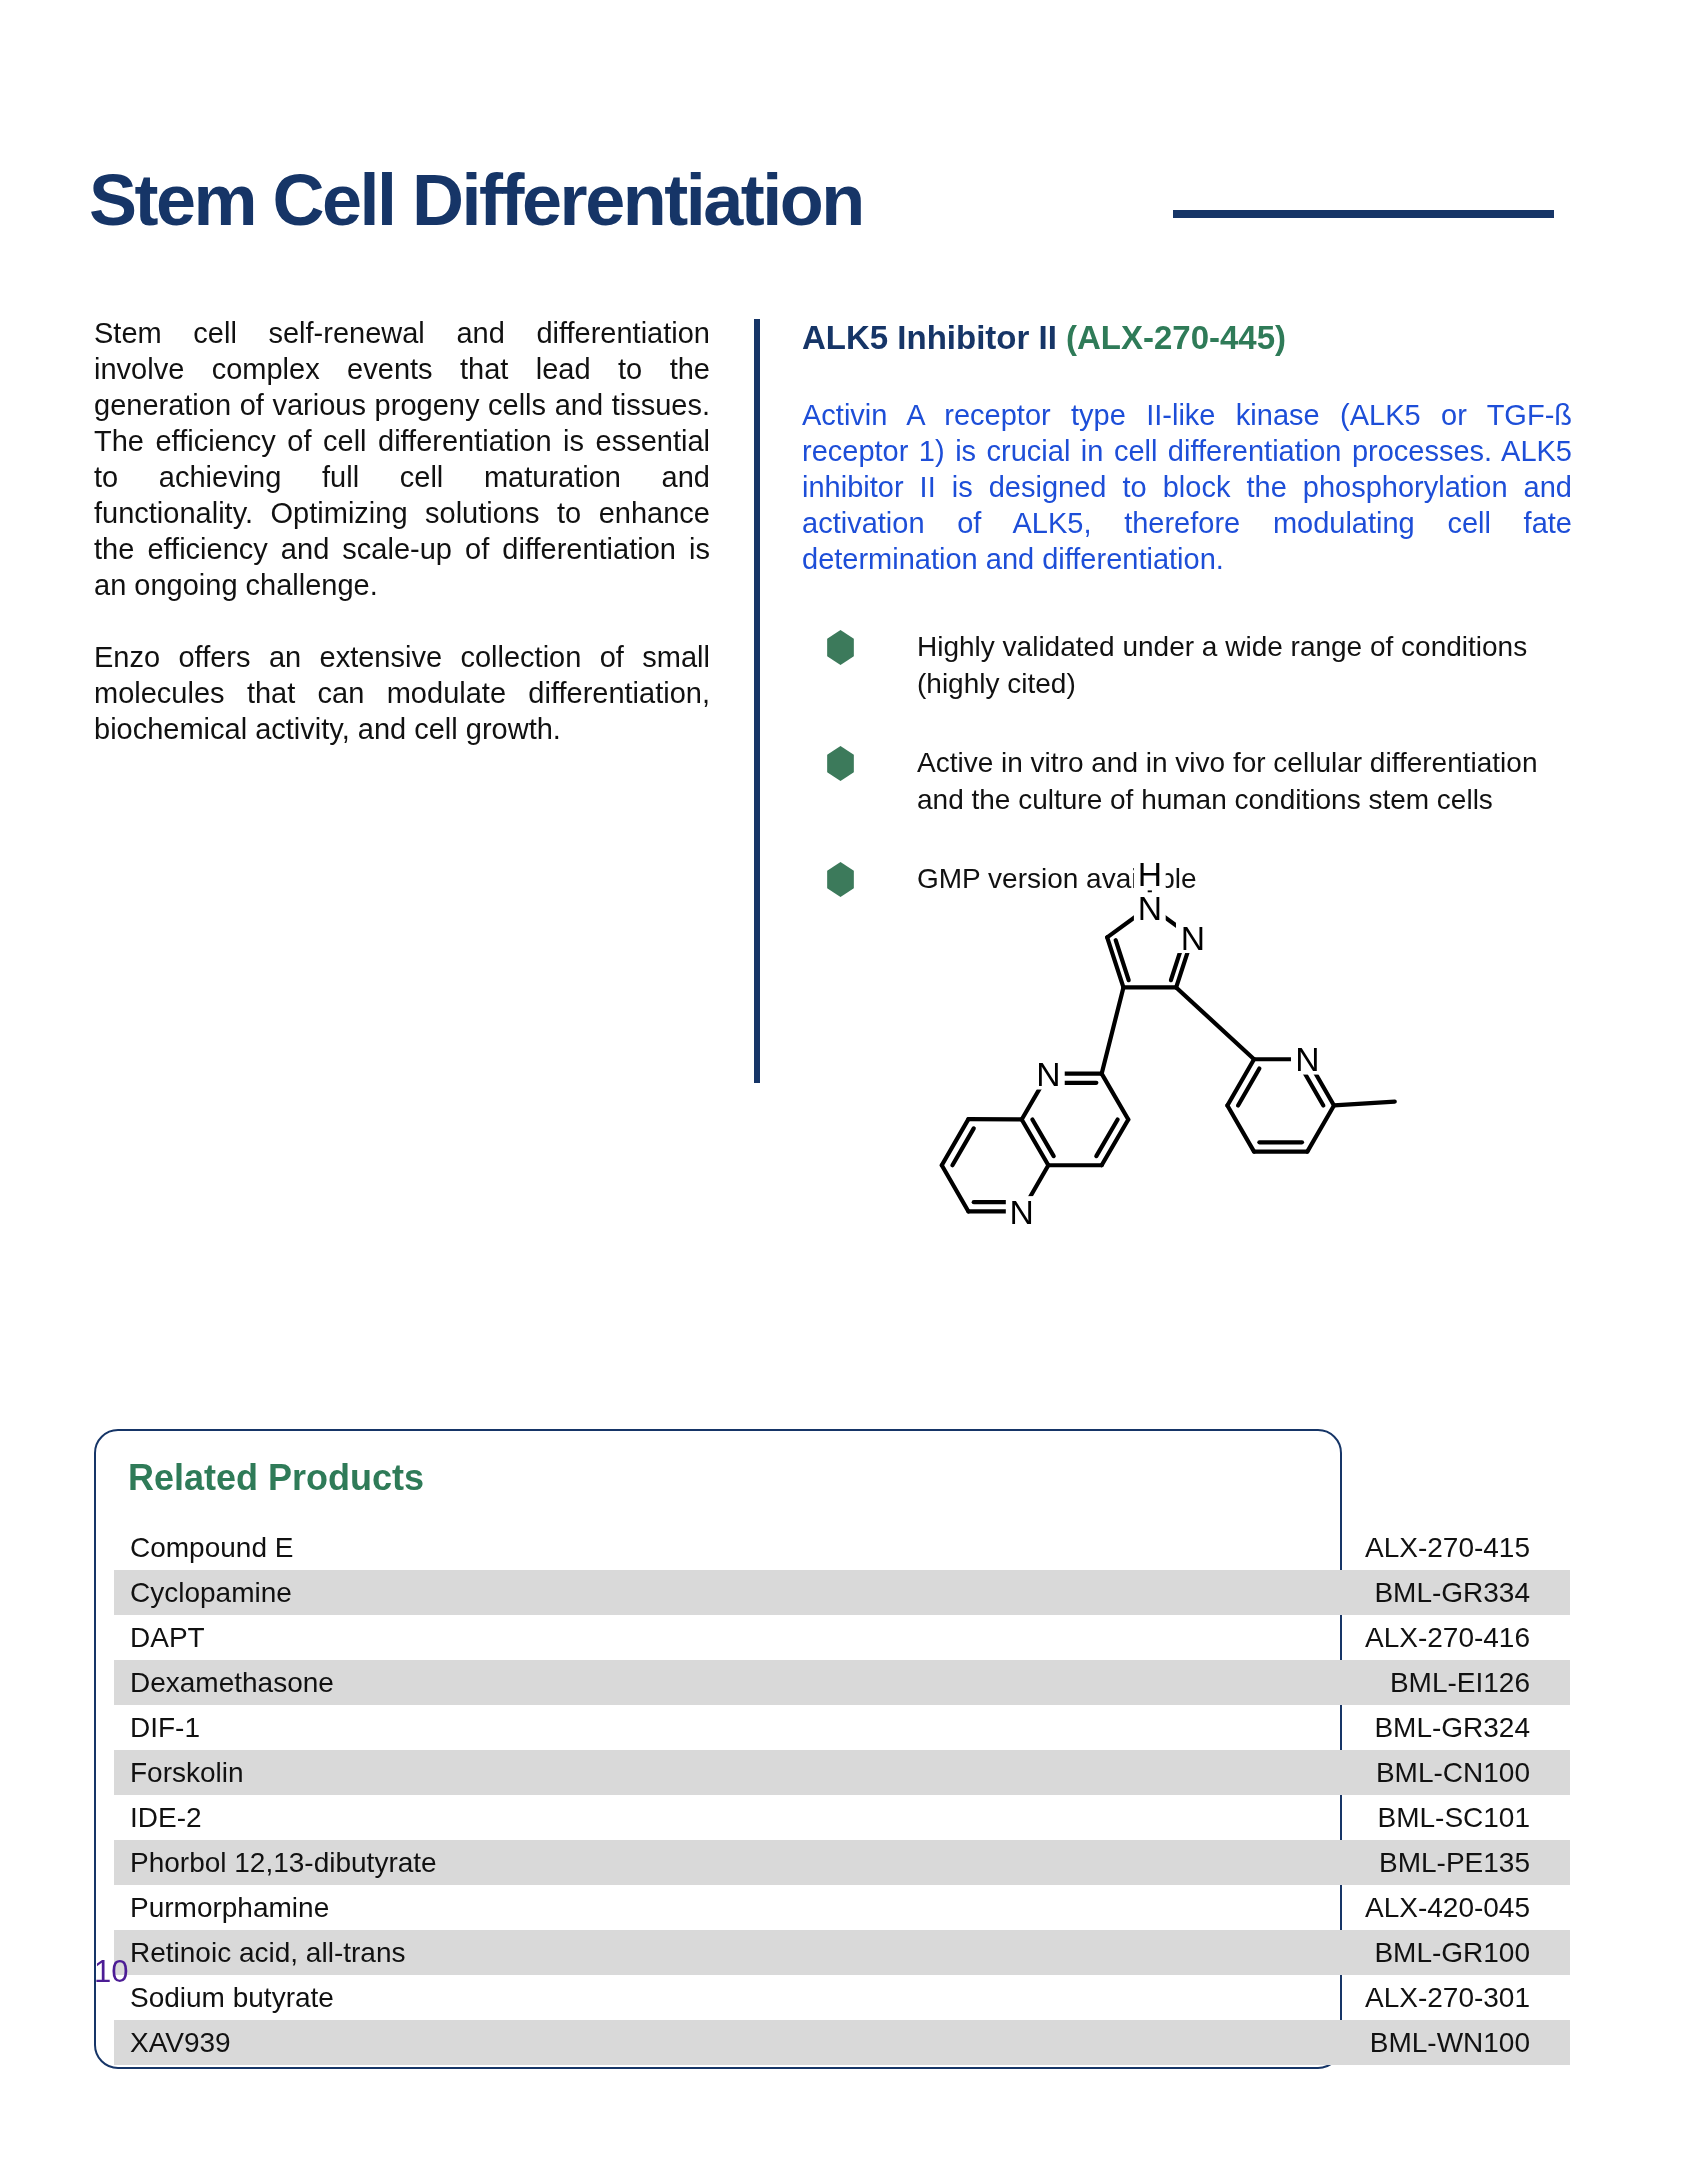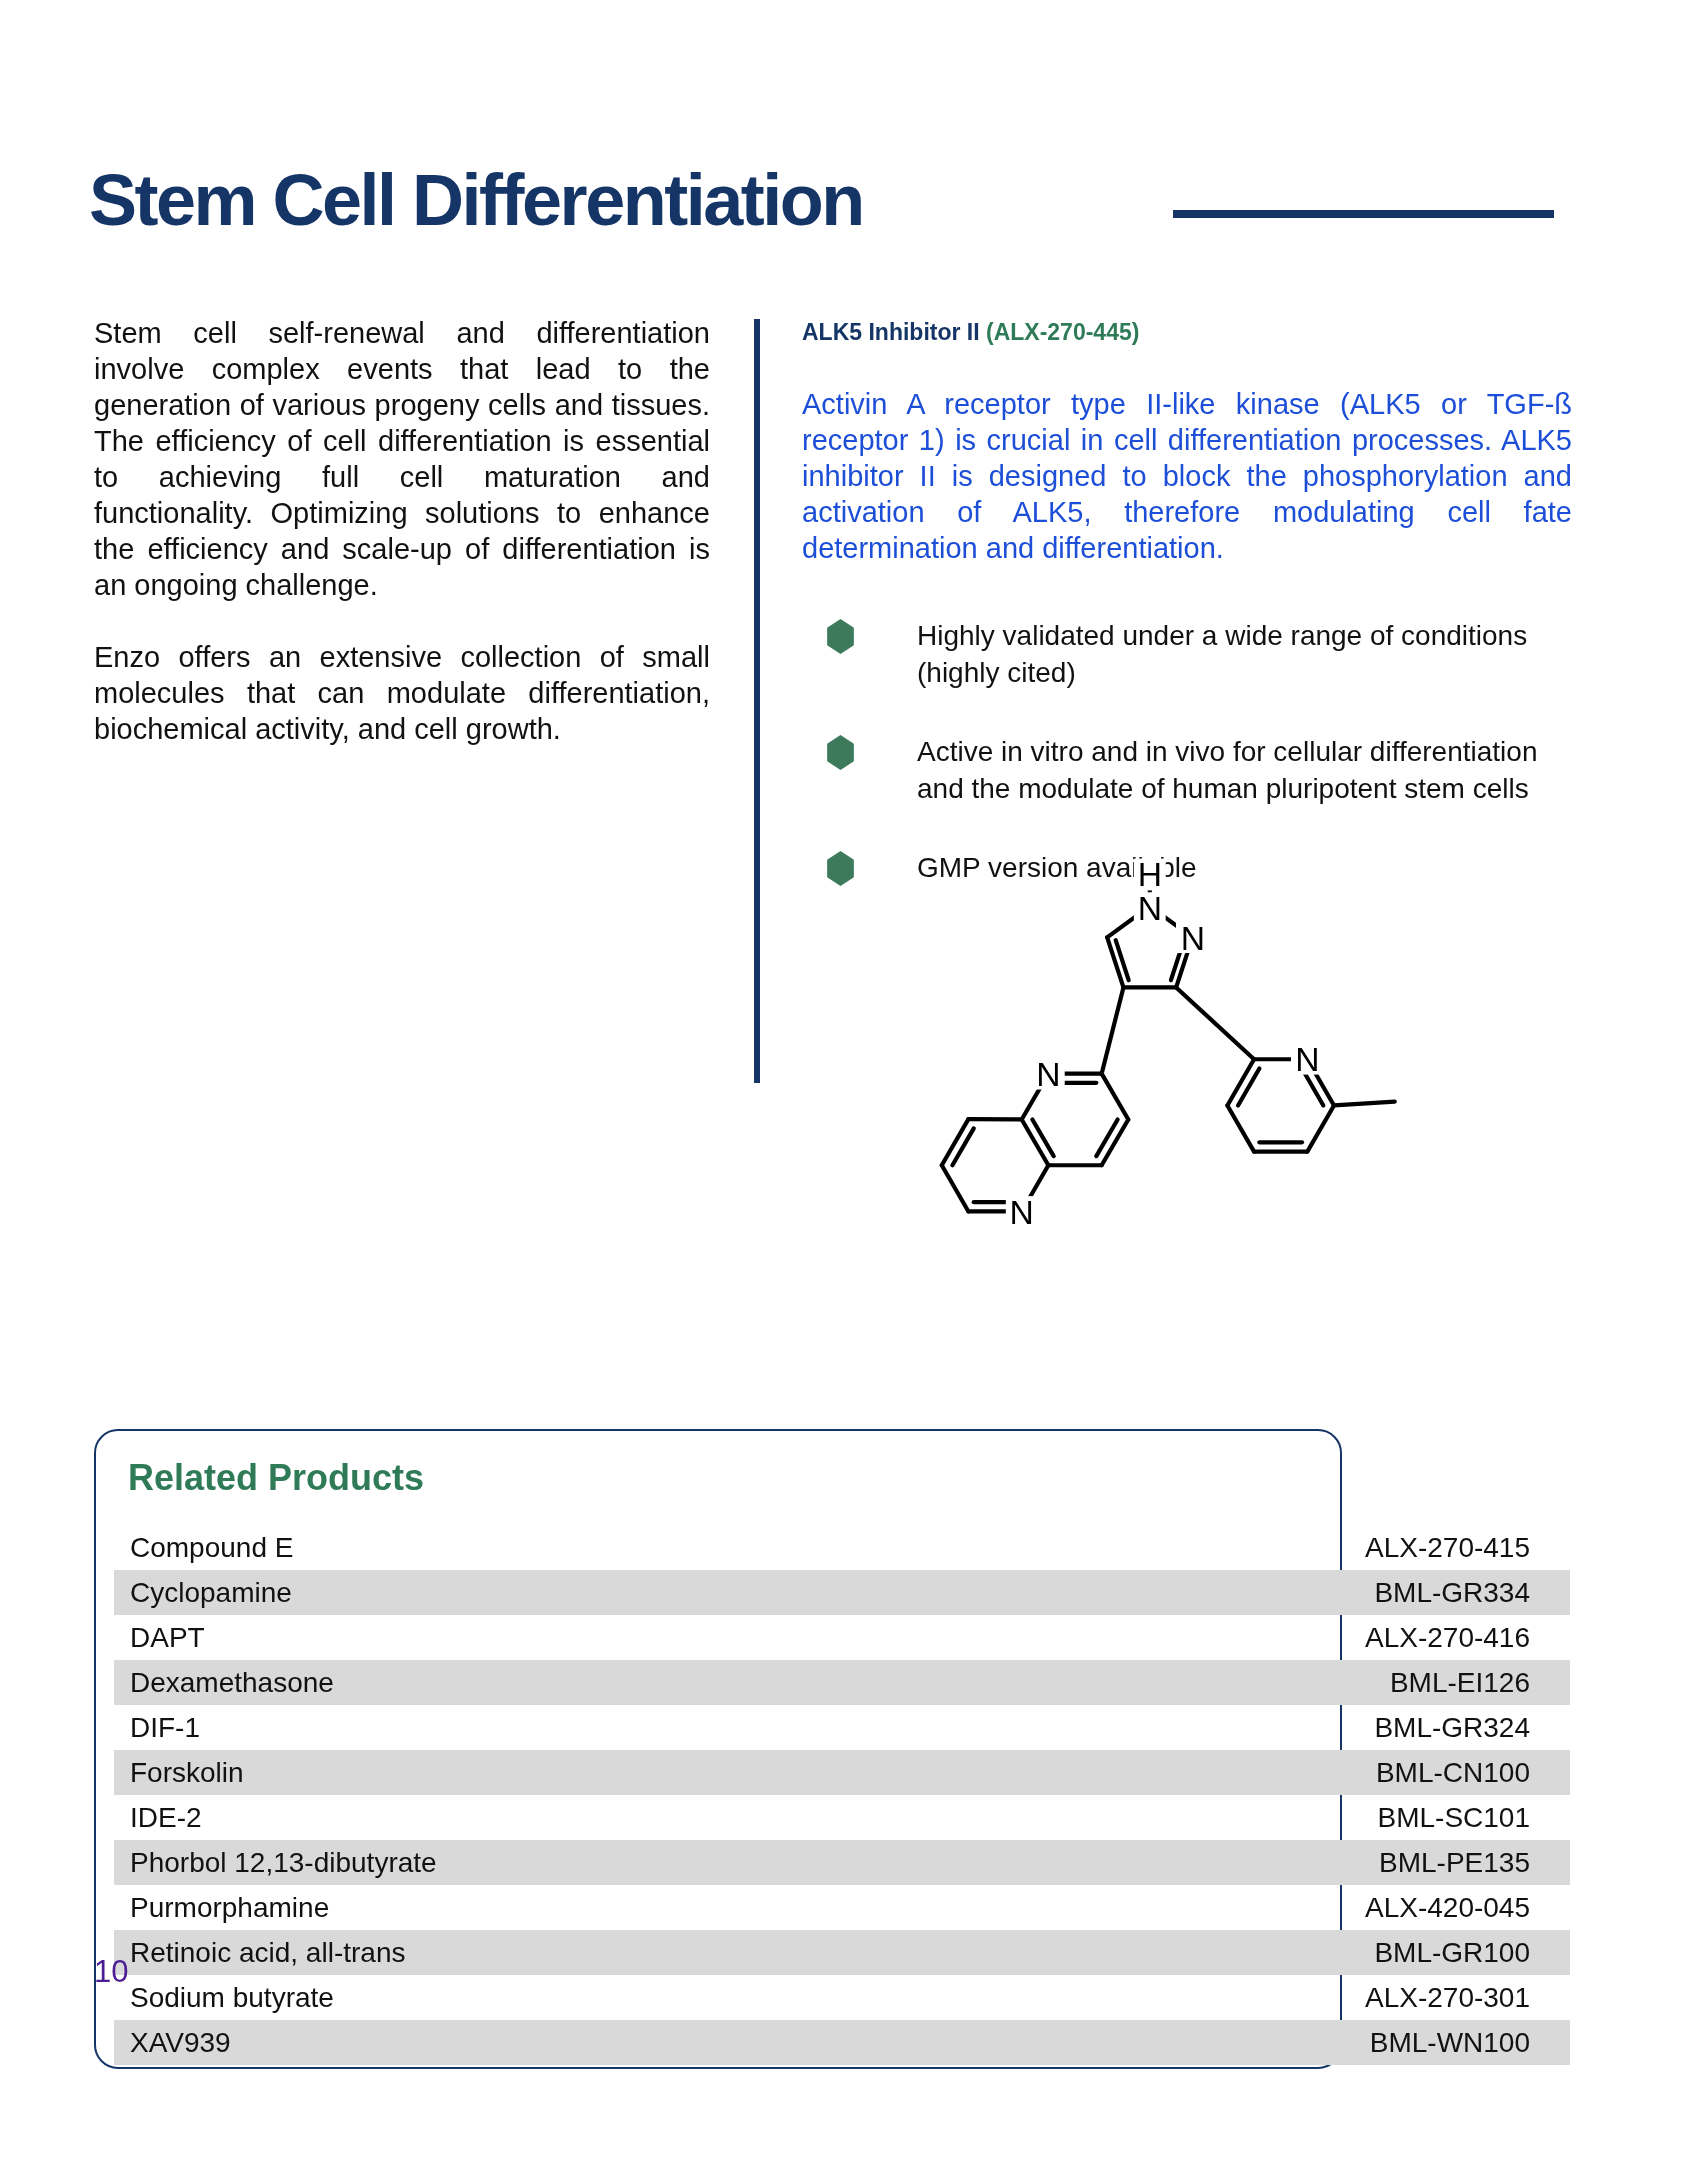--- a/index.html
+++ b/index.html
@@ -9,21 +9,21 @@
   .page-title{position:absolute;left:89px;top:111px;font-size:72px;font-weight:bold;
     color:#163567;letter-spacing:-2.5px;}
   .title-rule{position:absolute;left:1173px;top:210px;width:381px;height:8px;background:#163567;}
 
   .left-col{position:absolute;left:94px;top:315px;width:616px;}
   .left-col p{margin:0 0 36px 0;font-size:29px;line-height:36px;text-align:justify;color:#111;}
 
   .divider{position:absolute;left:754px;top:319px;width:6px;height:764px;background:#163567;}
 
   .right-col{position:absolute;left:802px;top:319px;width:770px;}
-  .product-heading{font-size:23px;font-weight:bold;color:#163567;margin:0;}
+  .product-heading{font-size:33px;font-weight:bold;color:#163567;margin:0;}
   .product-heading .catalog{color:#2f7b58;}
   .product-desc{margin:40px 0 0 0;font-size:29px;line-height:36px;text-align:justify;color:#1d4ed8;}
 
   .bullets{margin-top:51px;}
   .bullet-item{display:flex;margin-bottom:42px;gap:36px;}
   .hex{flex:0 0 auto;width:29px;height:35px;margin:2px 26px 0 24px;background:#3c7a5b;
     clip-path:polygon(50% 0%, 96% 25%, 96% 75%, 50% 100%, 4% 75%, 4% 25%);}
   .bullet-text{font-size:28px;line-height:37px;max-width:653px;color:#111;}
 
   .structure{position:absolute;left:916px;top:853px;}
@@ -64,21 +64,21 @@
     <h2 class="product-heading"><span>ALK5 Inhibitor II </span><span class="catalog">(ALX-270-445)</span></h2>
     <p class="product-desc">Activin A receptor type II-like kinase (ALK5 or TGF-ß receptor 1) is crucial in cell differentiation processes. ALK5 inhibitor II is designed to block the phosphorylation and activation of ALK5, therefore modulating cell fate determination and differentiation.</p>
 
     <div class="bullets">
       <div class="bullet-item">
         <span class="hex"></span>
         <span class="bullet-text">Highly validated under a wide range of conditions (highly cited)</span>
       </div>
       <div class="bullet-item">
         <span class="hex"></span>
-        <span class="bullet-text">Active in vitro and in vivo for cellular differentiation and the modulate of human pluripotent stem cells</span>
+        <span class="bullet-text">Active in vitro and in vivo for cellular differentiation and the culture of human conditions stem cells</span>
       </div>
       <div class="bullet-item">
         <span class="hex"></span>
         <span class="bullet-text">GMP version available</span>
       </div>
     </div>
   </div>
 
   <div class="structure">
     <svg width="505" height="388" viewBox="0 0 540 415">

